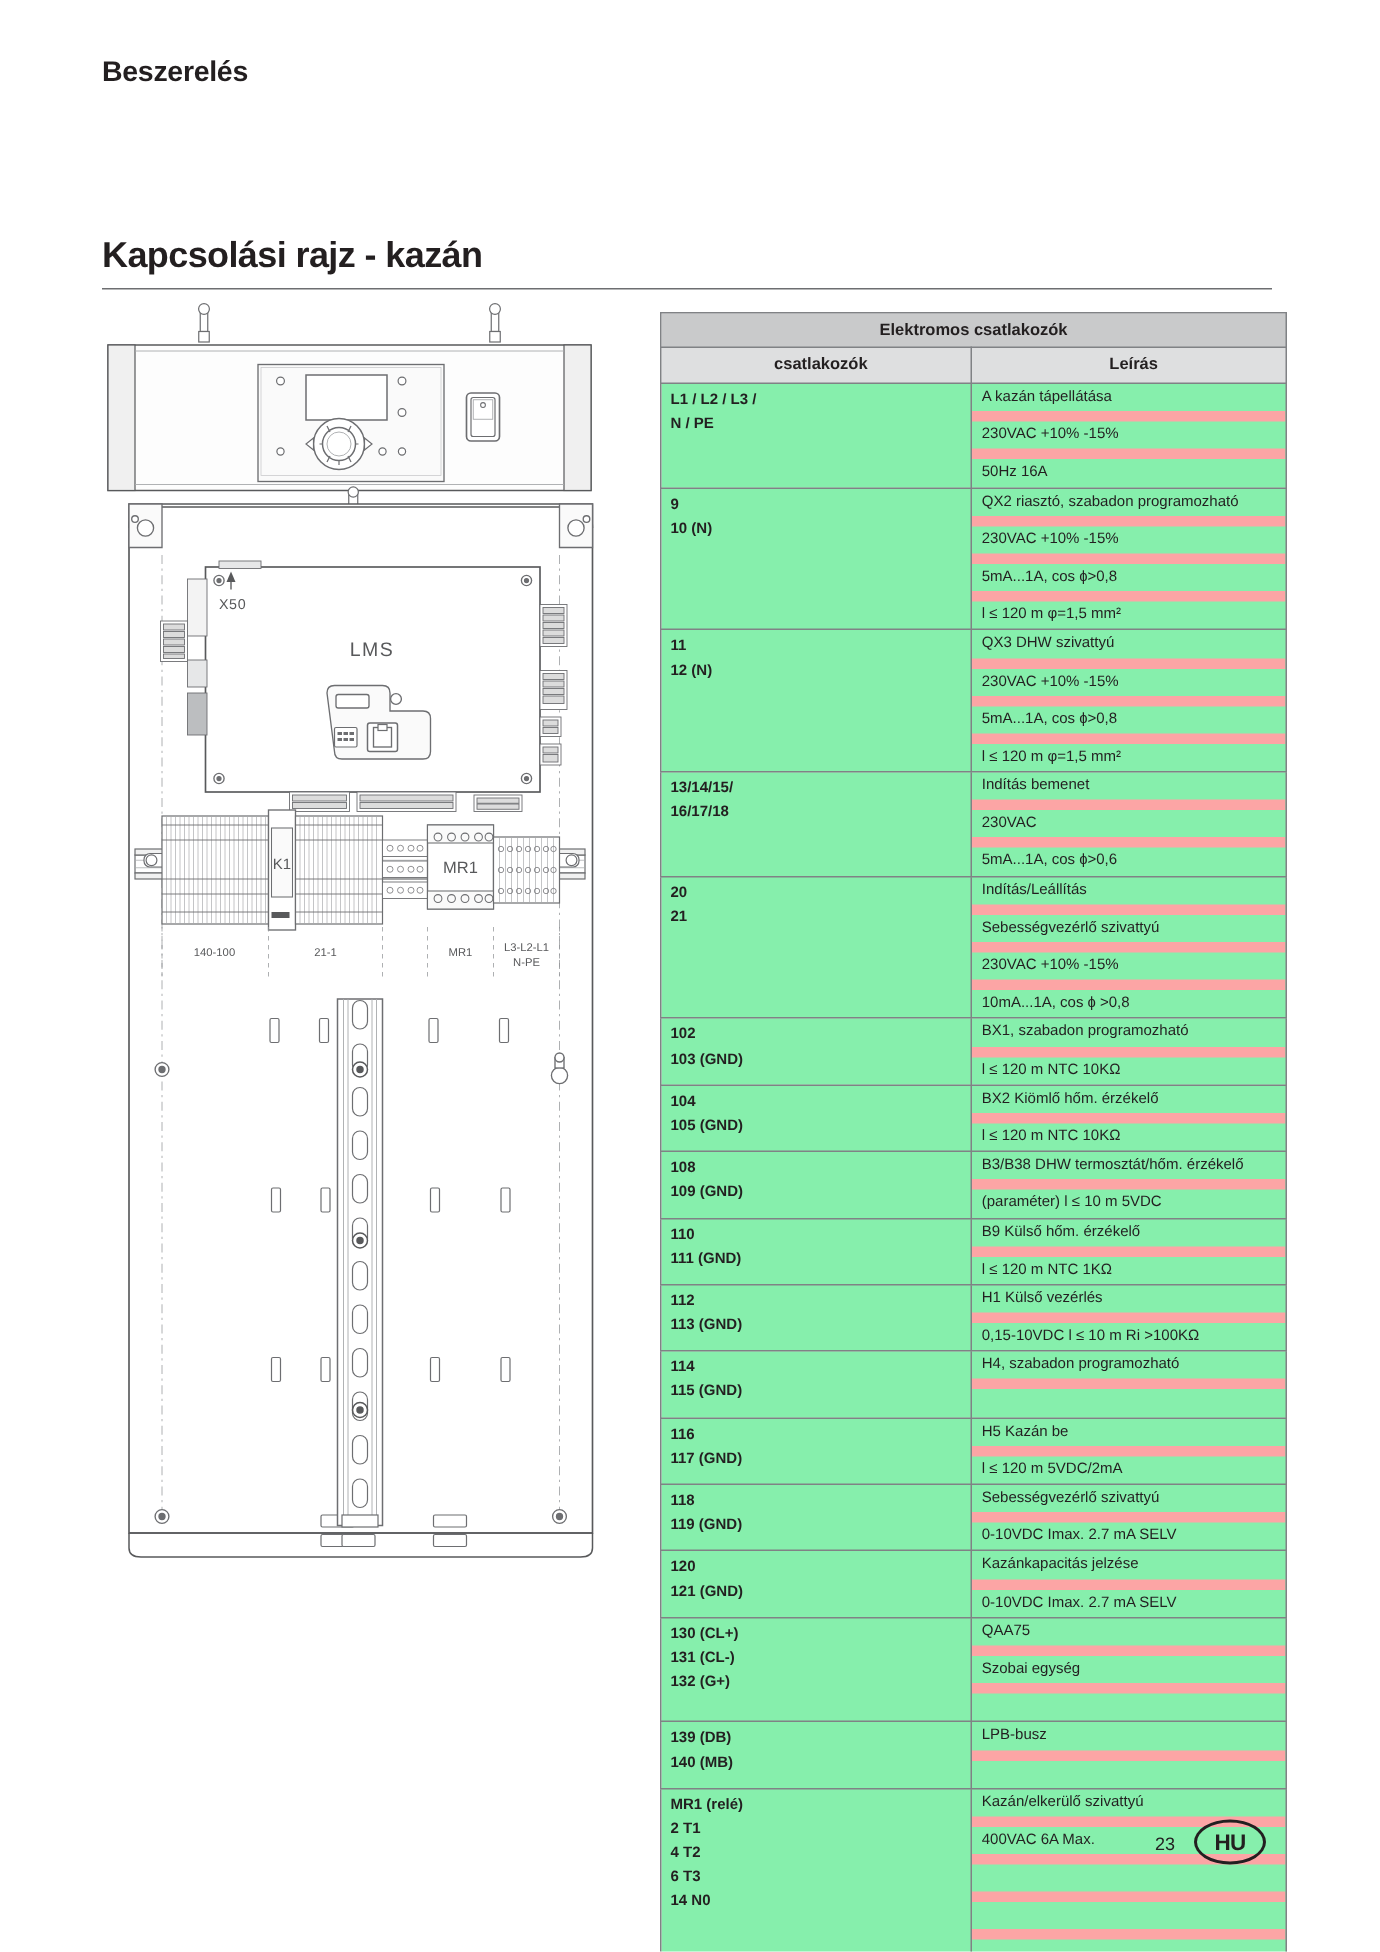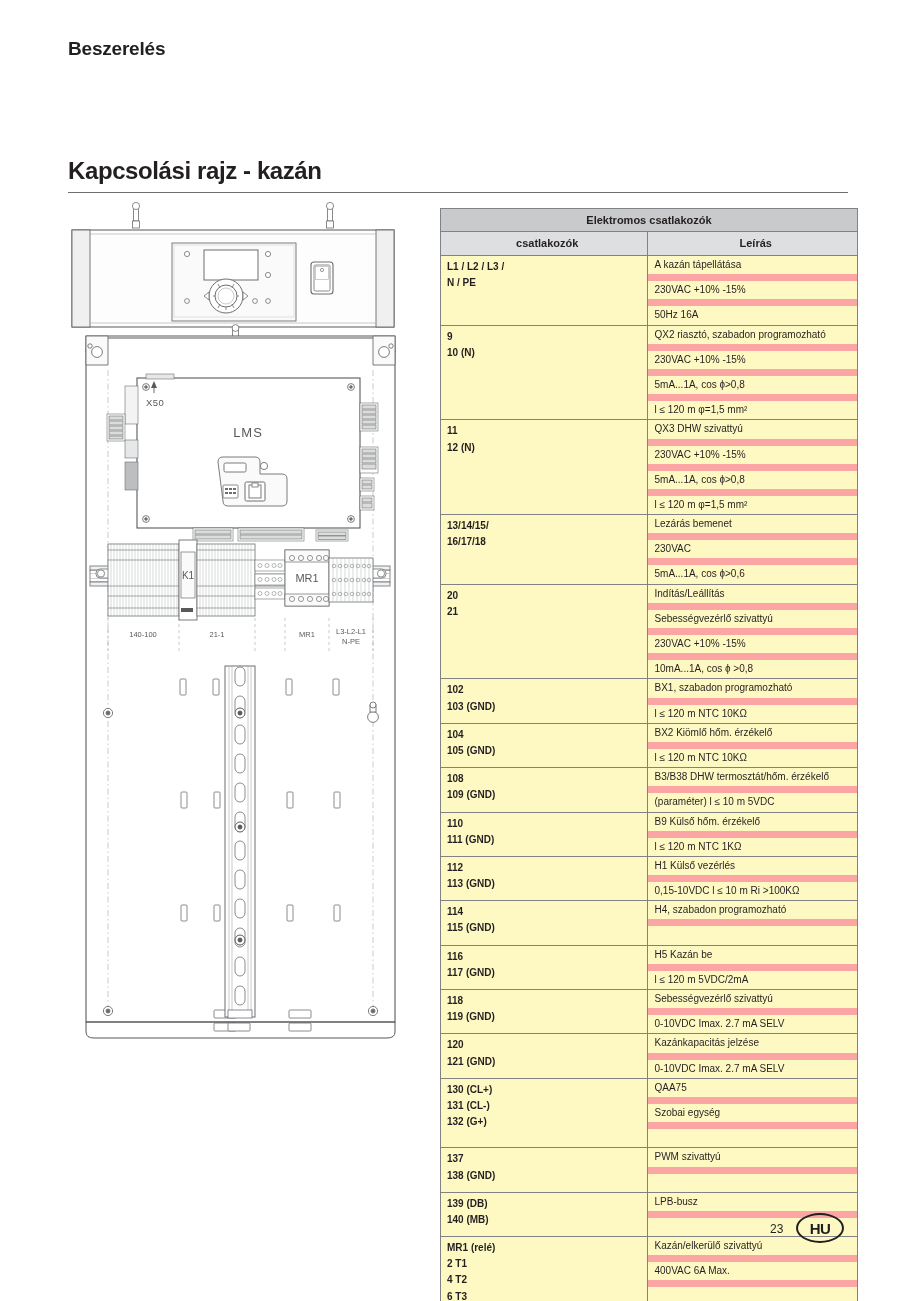--- a/index.html
+++ b/index.html
@@ -81,21 +81,21 @@
     top: 208px;
     width: 418px;
     border-collapse: collapse;
     font-size: 10px;
     table-layout: fixed;
   }
   #conn-table td, #conn-table th {
     border: 1px solid #808285;
     padding: 0;
     vertical-align: top;
-    background: #fef9c3;
+    background: #86efac;
   }
   .tbl-title {
     background: #c9cacb !important;
     text-align: center;
     font-weight: bold;
     font-size: 11px;
     height: 22px;
     line-height: 22px;
   }
   .tbl-colhead {
@@ -654,21 +654,21 @@
           <div class="desc-line">5mA...1A, cos ɸ&gt;0,8</div>
           <div class="desc-line">l ≤ 120 m φ=1,5 mm²</div>
         </td>
       </tr>
       <tr>
         <td class="term-cell">
           <div>13/14/15/</div>
           <div>16/17/18</div>
         </td>
         <td class="desc-cell">
-          <div class="desc-line">Lezárás bemenet</div>
+          <div class="desc-line">Indítás bemenet</div>
           <div class="desc-line">230VAC</div>
           <div class="desc-line">5mA...1A, cos ɸ&gt;0,6</div>
         </td>
       </tr>
       <tr>
         <td class="term-cell">
           <div>20</div>
           <div>21</div>
         </td>
         <td class="desc-cell">
@@ -770,30 +770,20 @@
       </tr>
       <tr>
         <td class="term-cell">
           <div>130 (CL+)</div>
           <div>131 (CL-)</div>
           <div>132 (G+)</div>
         </td>
         <td class="desc-cell">
           <div class="desc-line">QAA75</div>
           <div class="desc-line">Szobai egység</div>
-          <div class="desc-line blank">&nbsp;</div>
-        </td>
-      </tr>
-      <tr>
-        <td class="term-cell">
-          <div>137</div>
-          <div>138 (GND)</div>
-        </td>
-        <td class="desc-cell">
-          <div class="desc-line">PWM szivattyú</div>
           <div class="desc-line blank">&nbsp;</div>
         </td>
       </tr>
       <tr>
         <td class="term-cell">
           <div>139 (DB)</div>
           <div>140 (MB)</div>
         </td>
         <td class="desc-cell">
           <div class="desc-line">LPB-busz</div>

